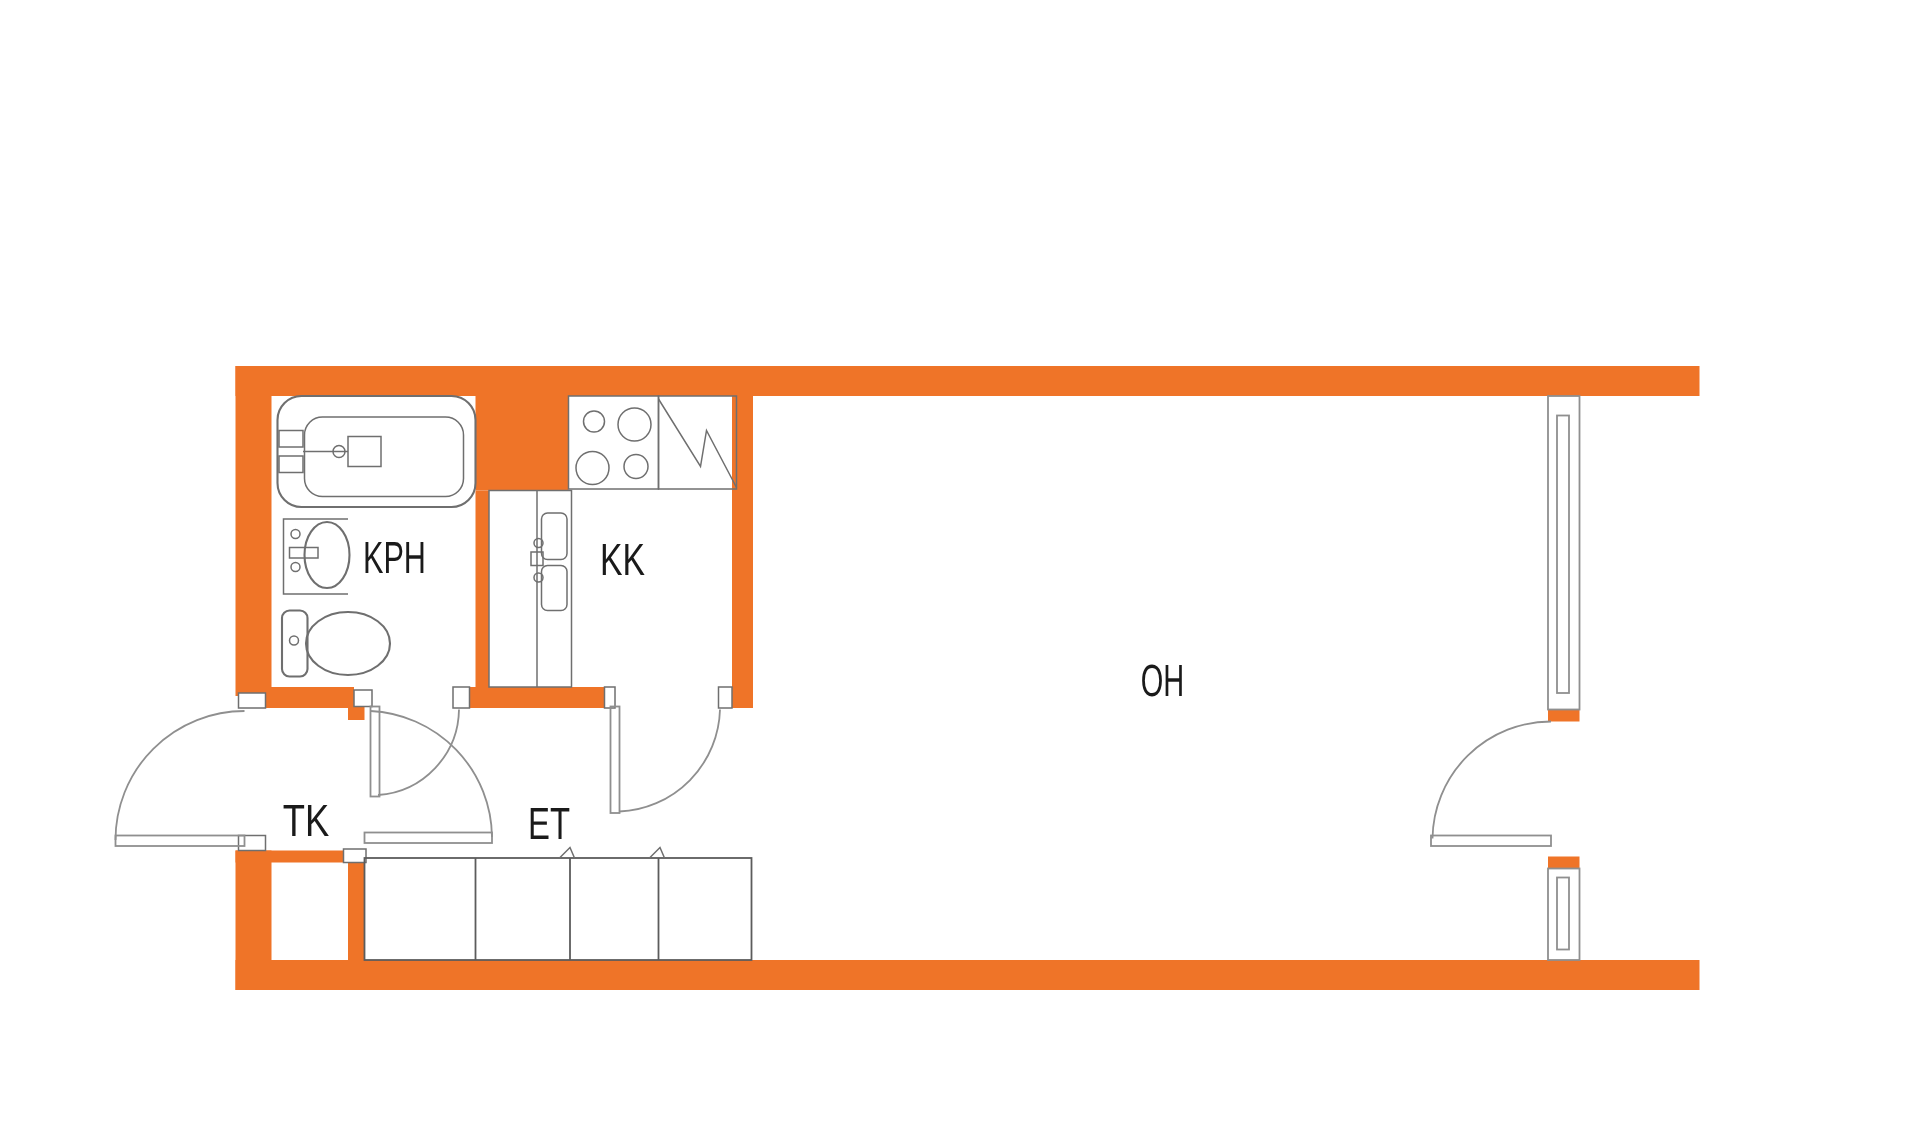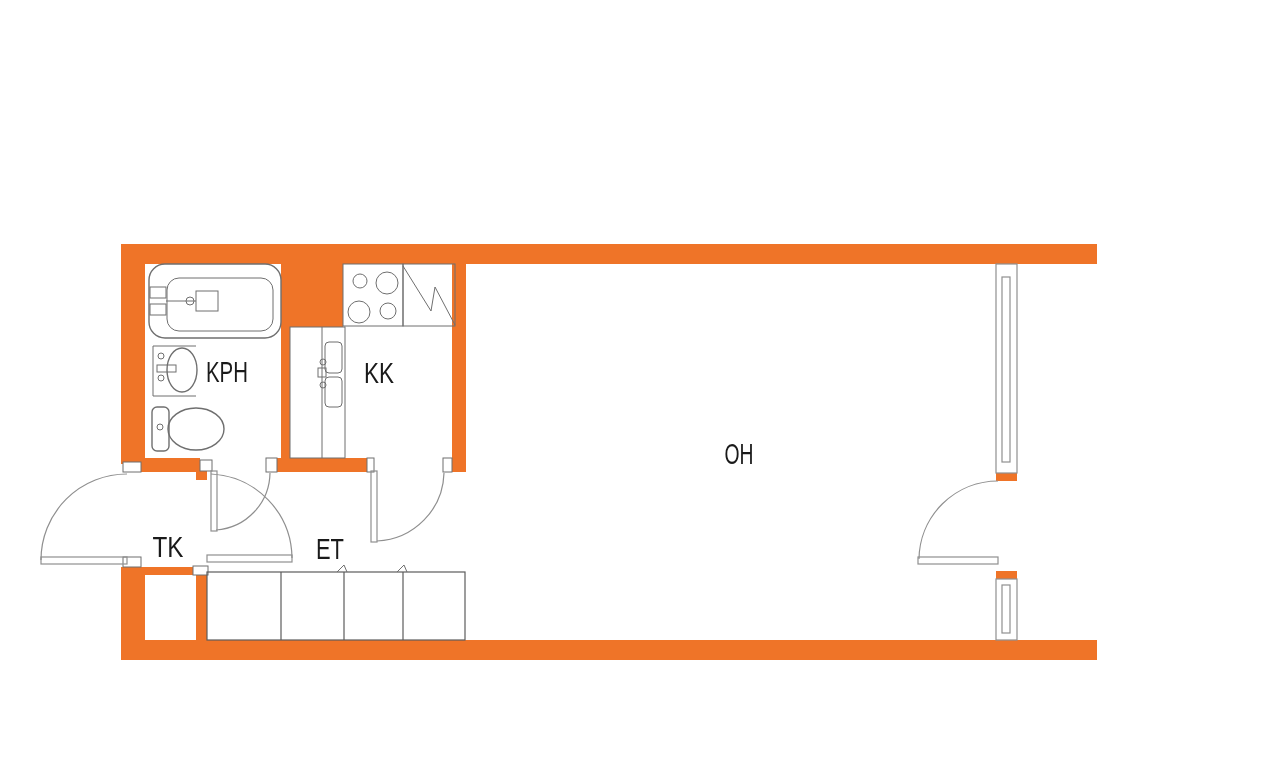--- a/index.html
+++ b/index.html
@@ -1,19 +1,19 @@
 <!DOCTYPE html>
 <html style="--wall: #EF7428; --line: #6f6f6f; --door: #8f8f8f; --text: #1a1a1a; --bg: #ffffff;"><head>
 <meta charset="utf-8">
 <style>
   :root{
     --wall:#EF7428; --line:#6f6f6f; --door:#8f8f8f; --text:#1a1a1a; --bg:#ffffff;
   }
   html,body{margin:0;padding:0;background:var(--bg);}
-  .stage{width:1097px;height:758px;position:relative;background:var(--bg);overflow:hidden;}
+  .stage{width:1097px;height:758px;position:relative;background:var(--bg);overflow:hidden;margin-left:36px;}
   svg{display:block;}
   .wall{fill:var(--wall);stroke:none;}
   .jamb{fill:#ffffff;stroke:var(--line);stroke-width:1;}
   .fix{fill:none;stroke:var(--line);stroke-width:1.4;}
   .fixthin{fill:none;stroke:var(--line);stroke-width:1;}
   .door{fill:none;stroke:var(--door);stroke-width:1.2;}
   .win{fill:#ffffff;stroke:var(--door);stroke-width:1.2;}
   .ward{fill:none;stroke:#5c5c5c;stroke-width:1.2;}
   .room-label{
     font-family:"Liberation Sans","DejaVu Sans",sans-serif;

